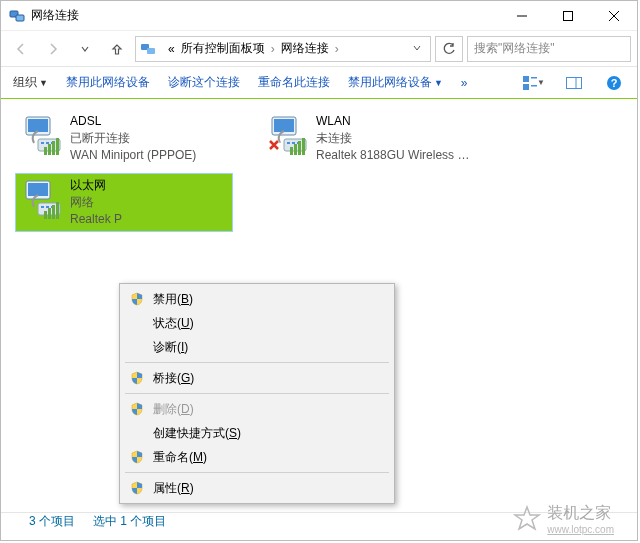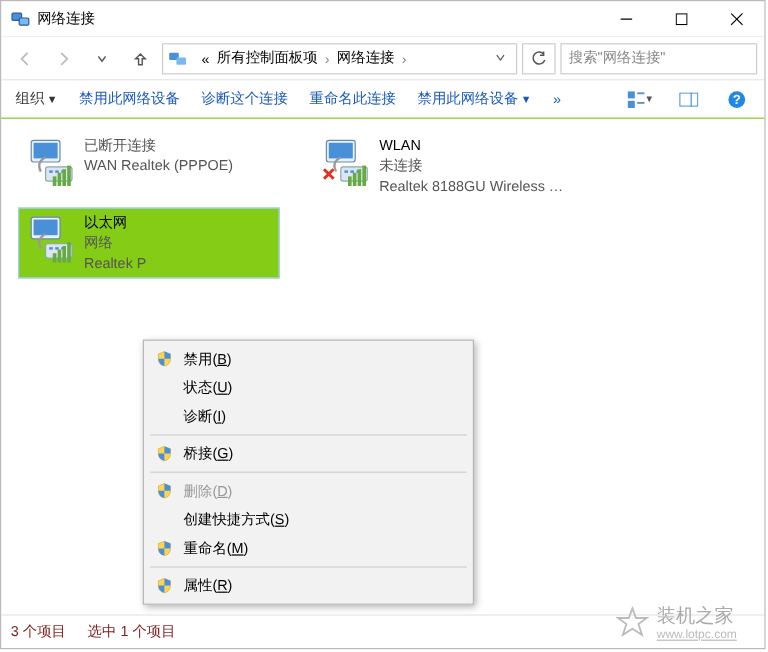--- a/index.html
+++ b/index.html
@@ -40,21 +40,21 @@
 .conn .status { color: #555; }
 .conn .dev { color: #555; white-space: nowrap; overflow: hidden; text-overflow: ellipsis; }
 
 .ctxmenu { position: absolute; top: 184px; left: 118px; width: 276px; background: #f2f2f2; border: 1px solid #b8b8b8; box-shadow: 2px 2px 6px rgba(0,0,0,.3); padding: 3px; font-size: 12px; }
 .ctxmenu .item { height: 24px; display: flex; align-items: center; padding: 0 8px 0 30px; position: relative; }
 .ctxmenu .item.disabled { color: #999; }
 .ctxmenu .item u { text-decoration: underline; }
 .ctxmenu .sep { height: 1px; background: #d0d0d0; margin: 3px 2px; }
 .ctxmenu .shield { position: absolute; left: 7px; width: 14px; height: 14px; }
 
-.statusbar { position: absolute; bottom: 0; left: 0; right: 0; height: 28px; border-top: 1px solid #e5e5e5; display: flex; align-items: center; padding: 0 8px; font-size: 12px; gap: 18px; color: #7f1d1d; }
+.statusbar { position: absolute; bottom: 0; left: 0; right: 0; height: 28px; border-top: 1px solid #e5e5e5; display: flex; align-items: flex-start; padding: 0 28px; font-size: 12px; gap: 18px; color: #0369a1; }
 
 .watermark { position: absolute; right: 26px; bottom: 8px; display: flex; align-items: center; gap: 6px; font-size: 16px; color: #aaa; }
 .watermark .sub { font-size: 10px; display: block; color: #bbb; text-decoration: underline; }
 
 
 .shield svg, .title-icon svg { width: 100%; height: 100%; }
 </style>
 </head>
 <body>
 
@@ -174,22 +174,23 @@
               <rect x="26" y="29" width="3" height="2" fill="#4a90d9"></rect>
               <rect x="31" y="29" width="3" height="2" fill="#4a90d9"></rect>
     <path d="M18 18 Q 10 22 14 30" fill="none" stroke="#999" stroke-width="2"></path>
     <rect x="24" y="34" width="3" height="8" fill="#6a4"></rect>
               <rect x="28" y="31" width="3" height="11" fill="#6a4"></rect>
               <rect x="32" y="28" width="3" height="14" fill="#6a4"></rect>
               <rect x="36" y="25" width="3" height="17" fill="#6a4"></rect>
 
   </svg></div>
   <div class="txt">
+    <div class="name">ADSL</div>
     <div class="status">已断开连接</div>
-    <div class="dev">WAN Realtek (PPPOE)</div>
+    <div class="dev">WAN Miniport (PPPOE)</div>
   </div>
         </div>
         <div class="conn">
           <div class="icn"><svg viewBox="0 0 42 42">
     <rect x="6" y="4" width="24" height="18" rx="2" fill="#e8f0f8" stroke="#6a8aaa"></rect>
     <rect x="8" y="6" width="20" height="13" fill="#4a90d9"></rect>
     <rect x="18" y="26" width="22" height="12" rx="2" fill="#dde6ee" stroke="#8aa"></rect>
     <rect x="21" y="29" width="3" height="2" fill="#4a90d9"></rect>
               <rect x="26" y="29" width="3" height="2" fill="#4a90d9"></rect>
               <rect x="31" y="29" width="3" height="2" fill="#4a90d9"></rect>

